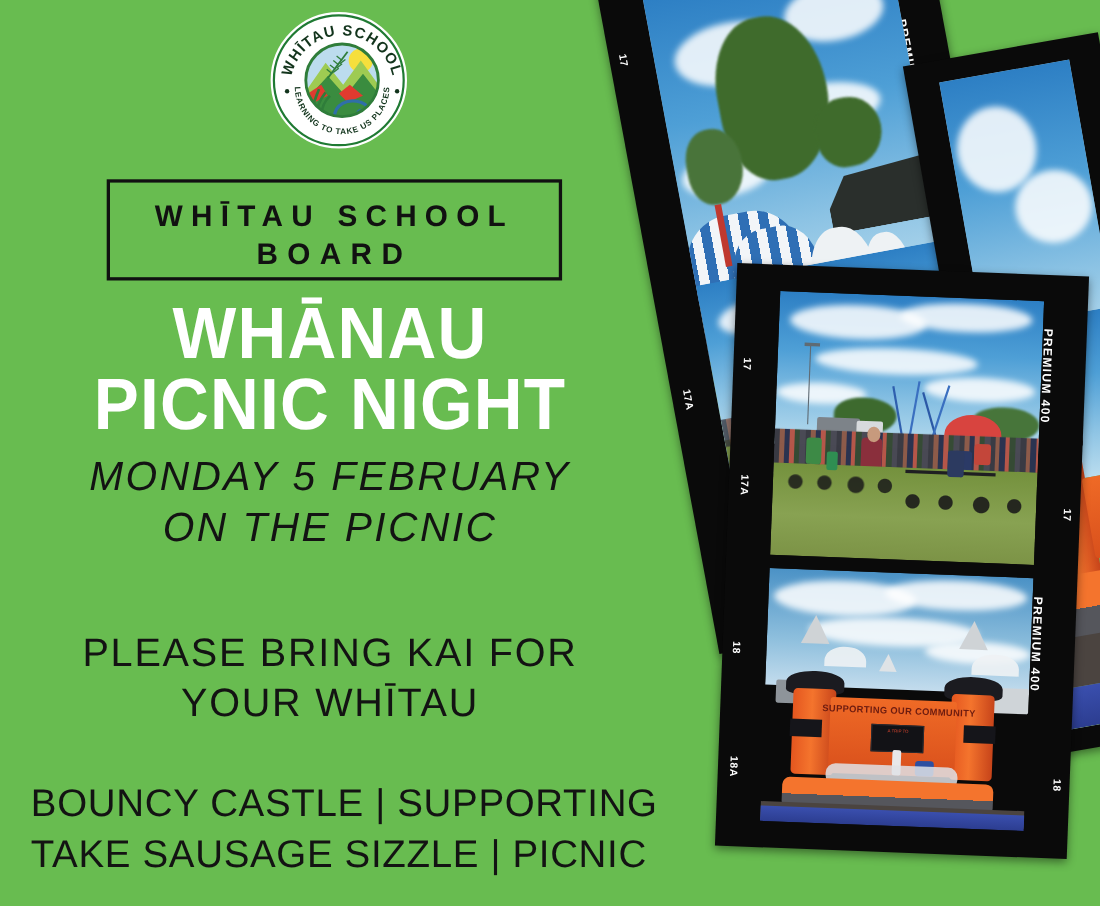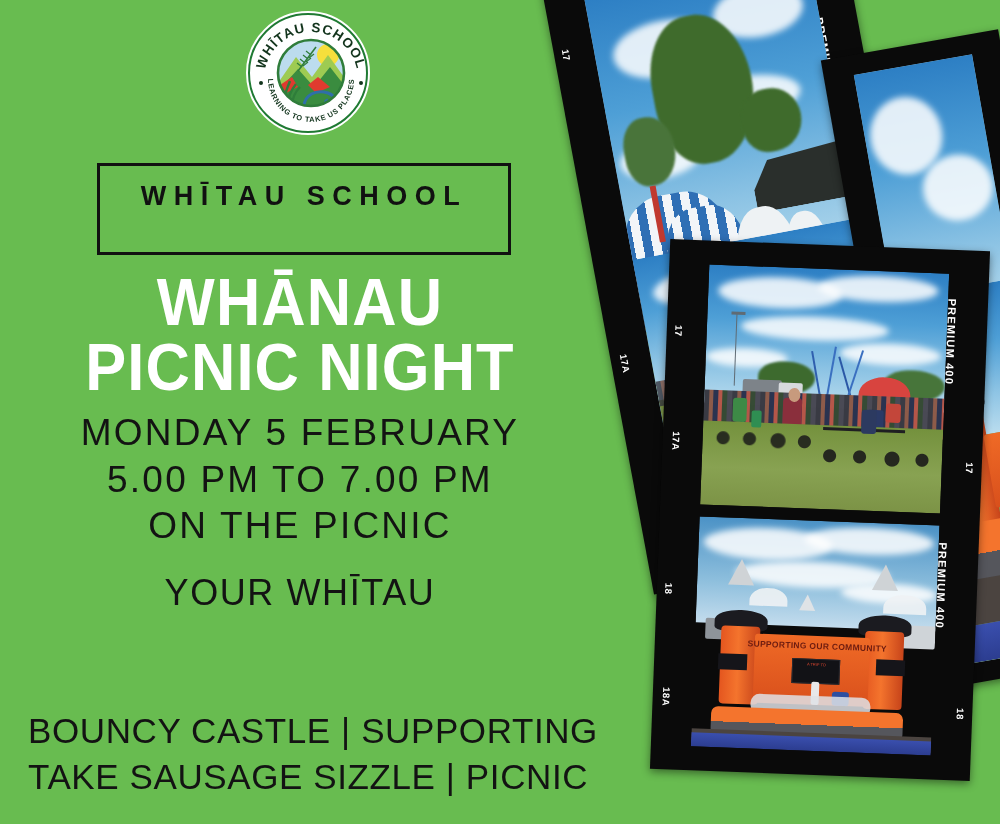--- a/index.html
+++ b/index.html
@@ -60,21 +60,21 @@
   }
   .headline div { white-space:nowrap; }
 
   
   .when {
     position:absolute; left:0; top:410px; width:600px;
     text-align:center; color:#131313;
     font-weight:400; font-size:37px; line-height:1.26;
     letter-spacing:2.2px;
   }
-  .when div { white-space:nowrap; }
+  .when div { white-space:nowrap;font-style:italic; }
 
   
   .kai {
     position:absolute; left:0; top:570px; width:600px;
     text-align:center; color:#131313;
     font-weight:400; font-size:36px; line-height:1.28;
     letter-spacing:1.6px;
   }
   .kai div { white-space:nowrap; }
 
@@ -260,34 +260,35 @@
           <textPath href="#arcBot" startOffset="50%" text-anchor="middle">LEARNING TO TAKE US PLACES</textPath>
         </text>
 
         <circle cx="15" cy="72" r="2" fill="#12341c"></circle>
         <circle cx="115" cy="72" r="2" fill="#12341c"></circle>
       </svg>
     </div>
 
     <div class="board-box">
       <div class="board-line1">WHĪTAU SCHOOL</div>
+      <div class="board-line2">BOARD</div>
     </div>
 
     <div class="headline">
       <div>WHĀNAU</div>
       <div>PICNIC NIGHT</div>
     </div>
 
     <div class="when">
       <div>MONDAY 5 FEBRUARY</div>
-      <div>5.00 PM TO 7.00 PM</div>
       <div>ON THE PICNIC</div>
     </div>
 
     <div class="kai">
+      <div>PLEASE BRING KAI FOR</div>
       <div>YOUR WHĪTAU</div>
     </div>
 
     <div class="activities">
       <div>BOUNCY CASTLE | SUPPORTING</div>
       <div>TAKE SAUSAGE SIZZLE | PICNIC</div>
     </div>
   </div>
 
   <div class="collage">

